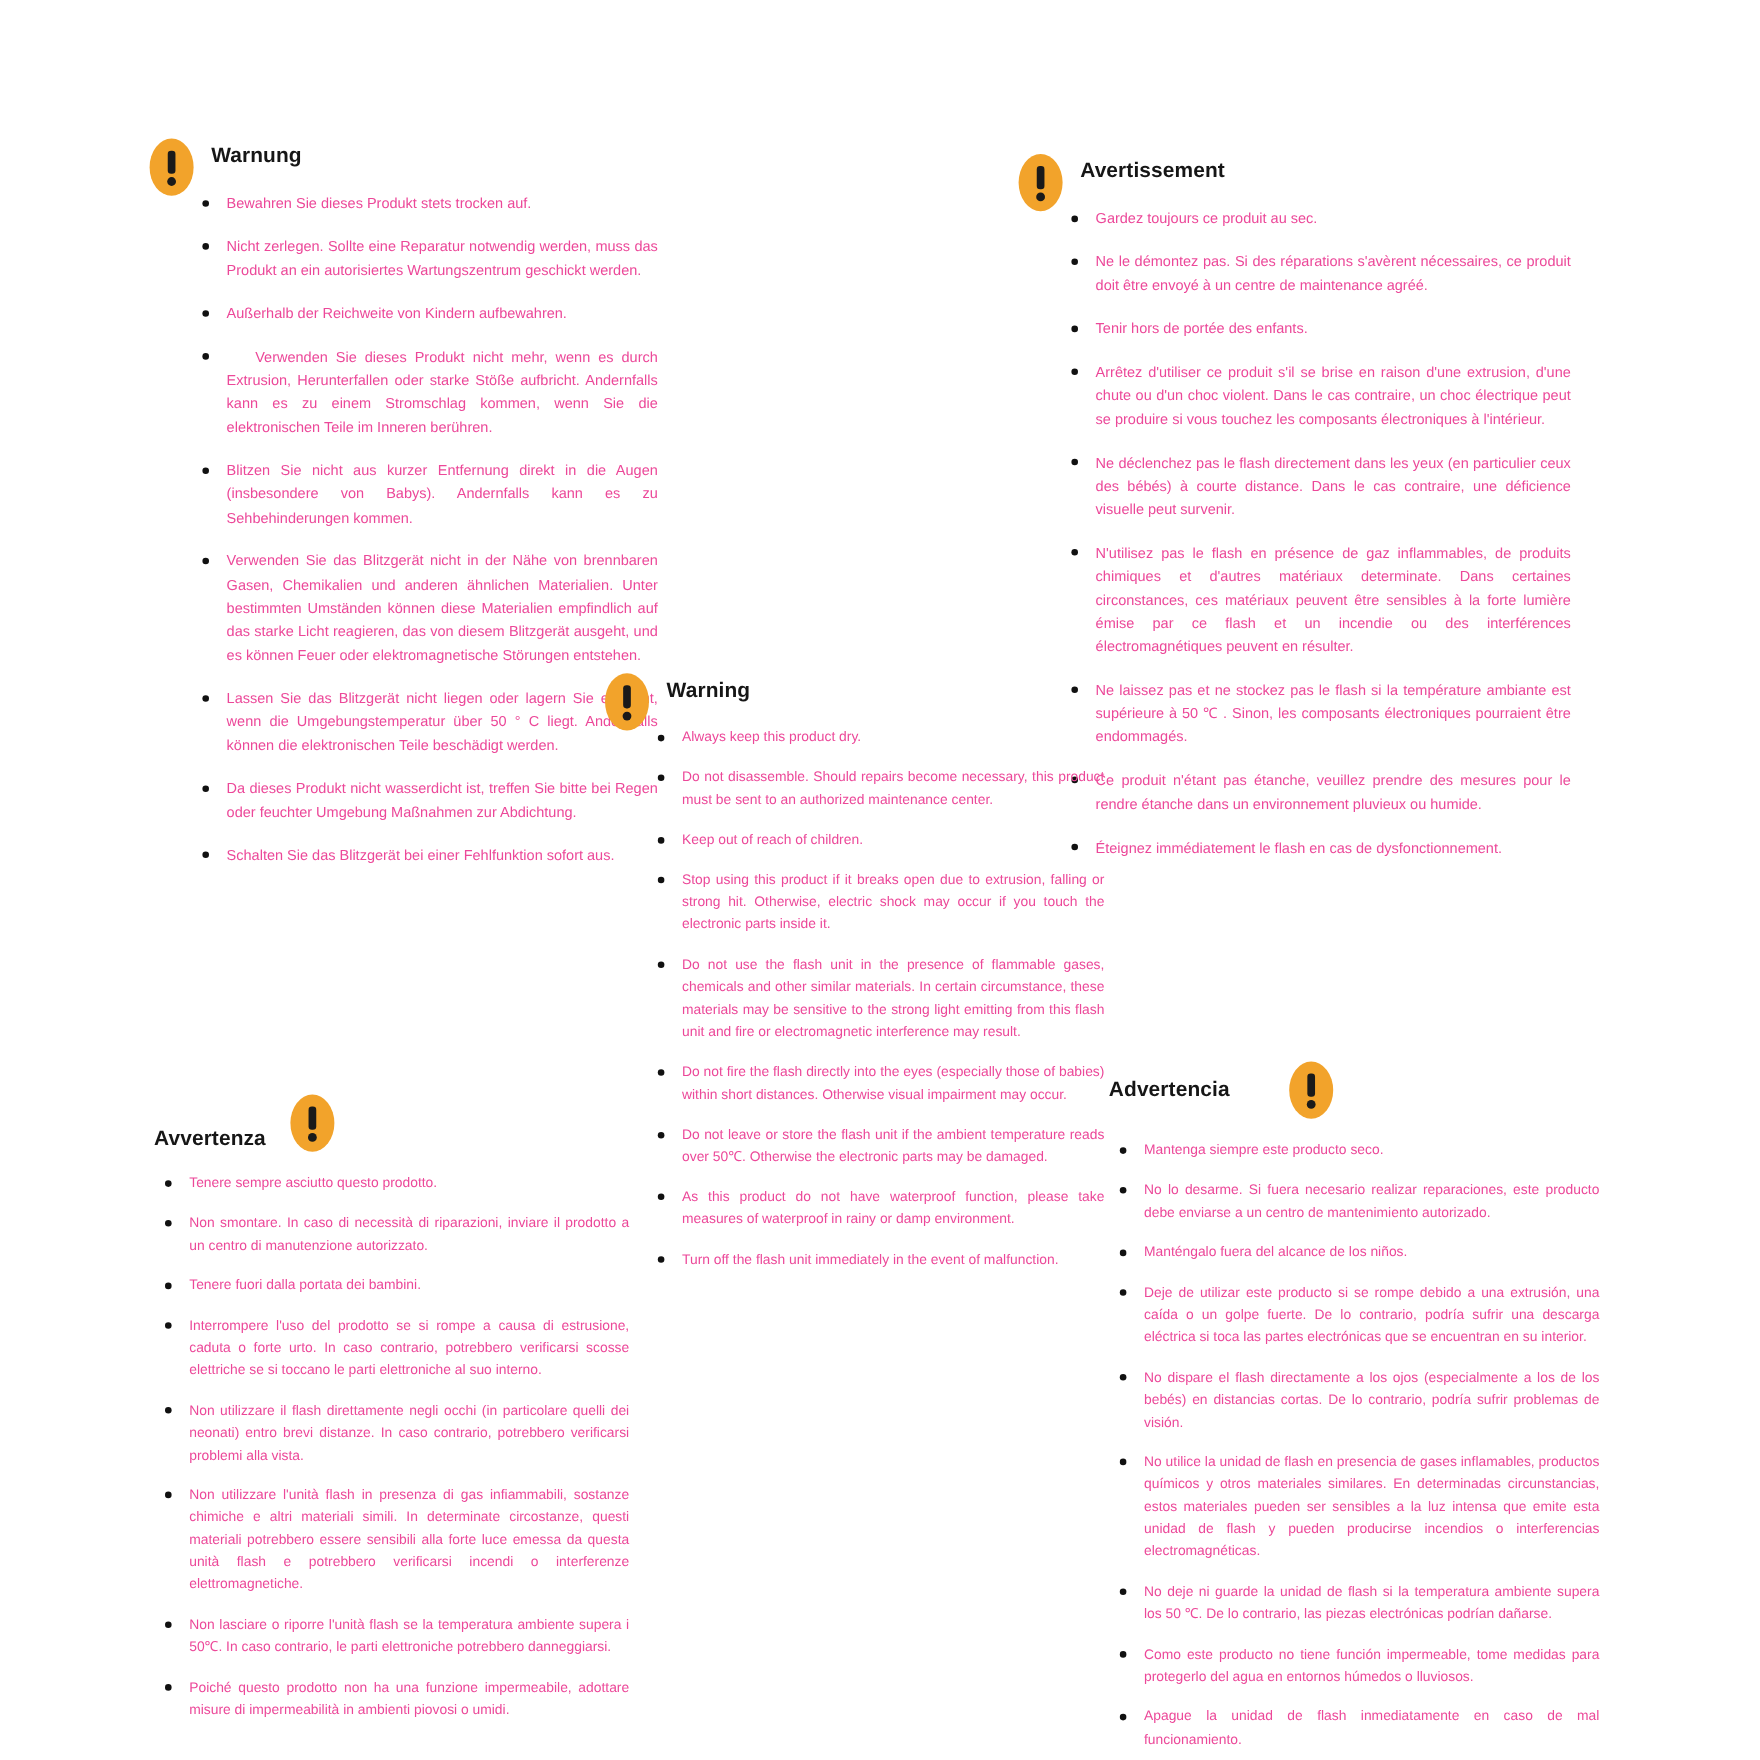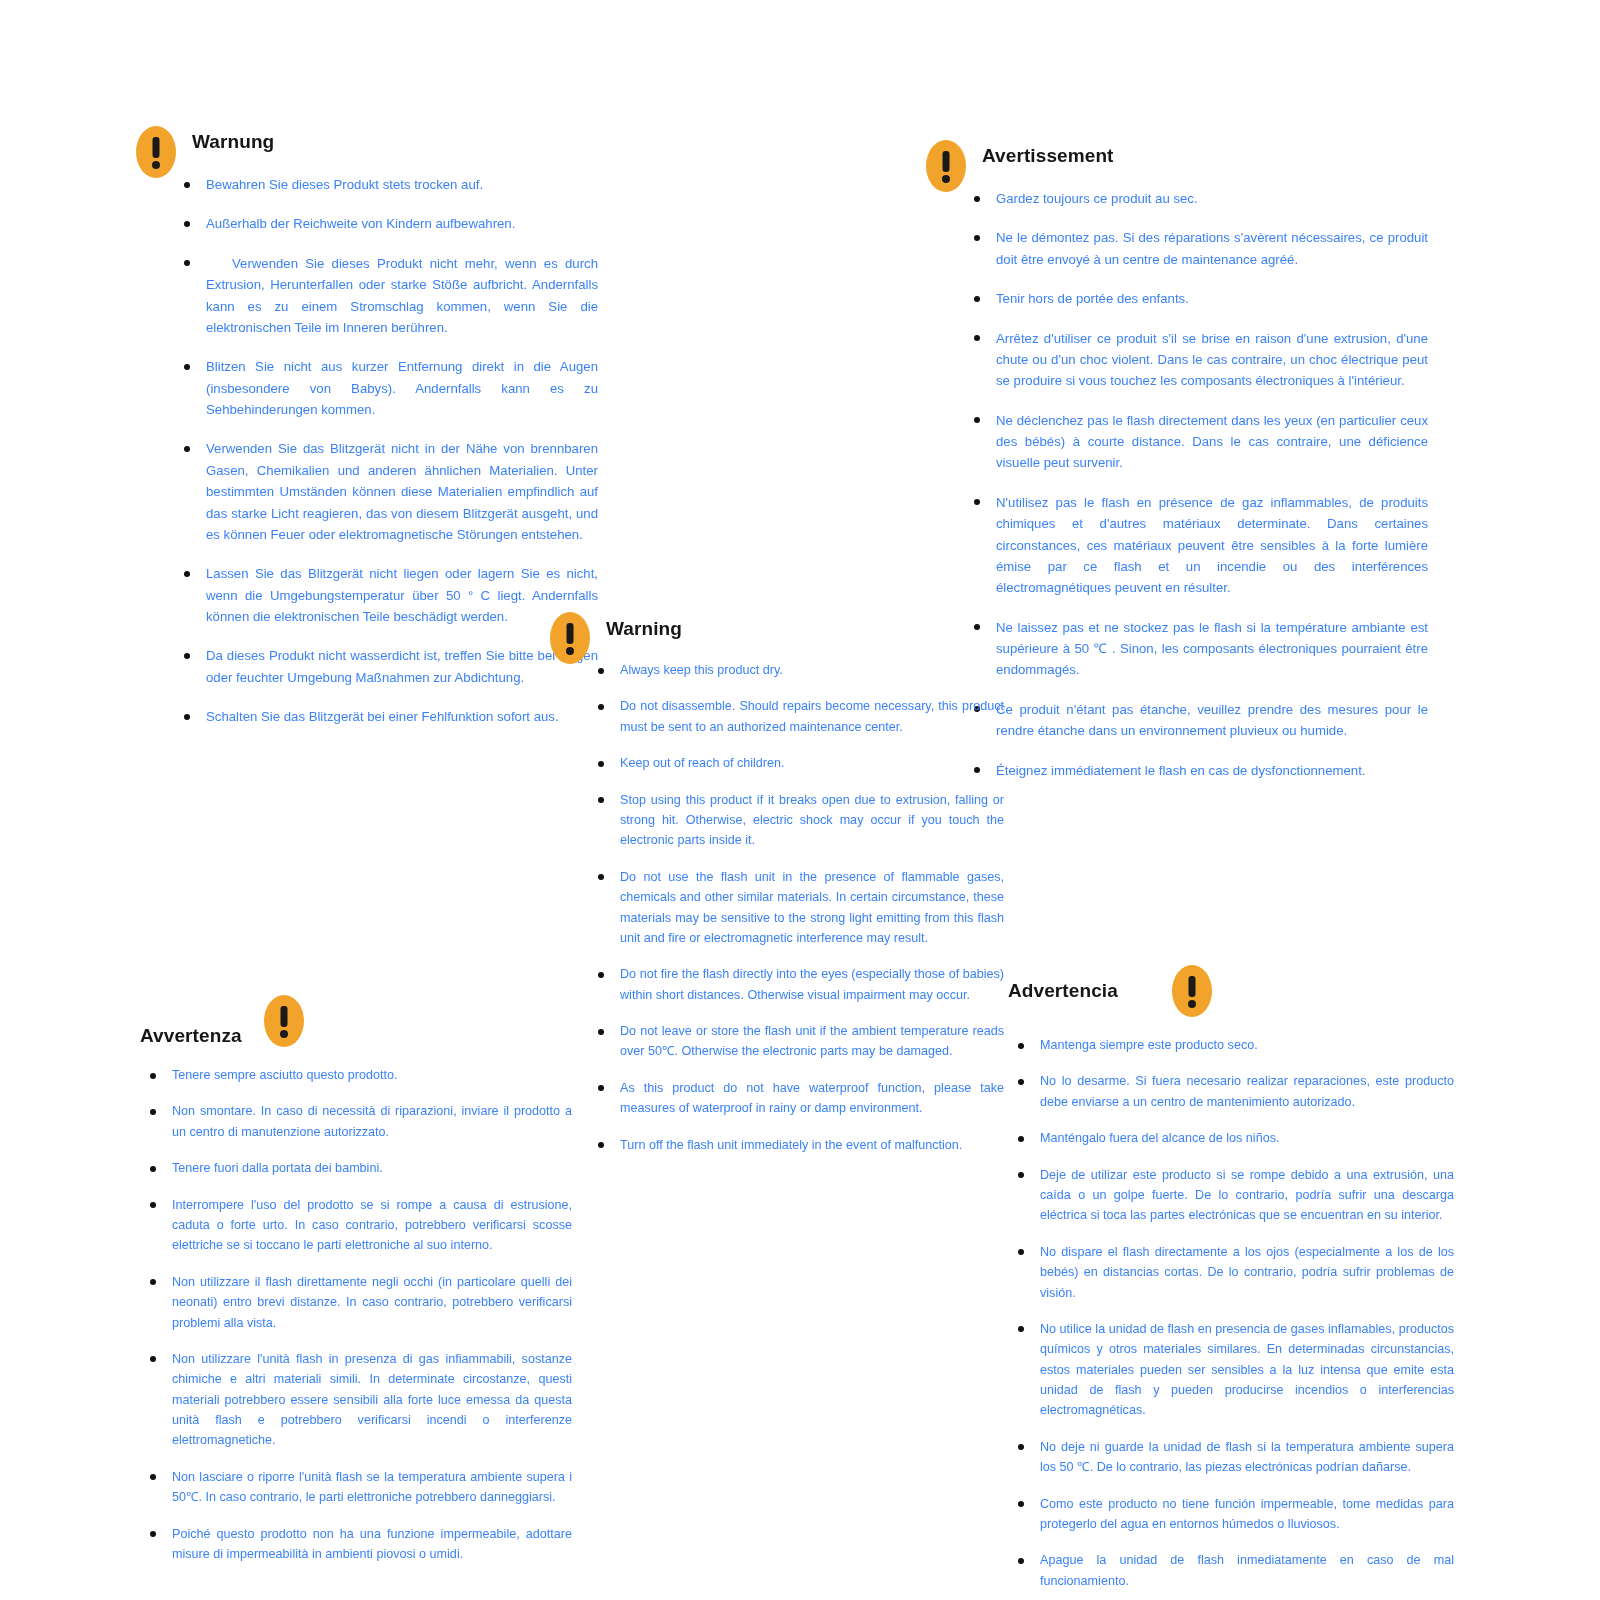--- a/index.html
+++ b/index.html
@@ -92,21 +92,21 @@
     padding: 0;
   }
   ul.bullets > li {
     position: relative;
     padding-left: 28px;
     margin-bottom: 18px;
     font-size: 13.2px;
     line-height: 1.62;
     text-align: justify;
     text-justify: inter-word;
-    color: #3b82f6;
+    color: #ec4899;
   }
   ul.bullets > li::before {
     content: "";
     position: absolute;
     left: 6px;
     top: 7.5px;
     width: 6px;
     height: 6px;
     border-radius: 50%;
     background: #111111;
@@ -168,20 +168,21 @@
 
   <section class="block" id="block-de">
     <div class="block-head head-icon-left">
       <span class="warn-icon">
           <span class="bang"></span>
         </span>
       <span class="block-title">Warnung</span>
     </div>
     <ul class="bullets">
       <li>Bewahren Sie dieses Produkt stets trocken auf.</li>
+      <li>Nicht zerlegen. Sollte eine Reparatur notwendig werden, muss das Produkt an ein autorisiertes Wartungszentrum geschickt werden.</li>
       <li>Außerhalb der Reichweite von Kindern aufbewahren.</li>
       <li class="indent-first">Verwenden Sie dieses Produkt nicht mehr, wenn es durch Extrusion, Herunterfallen oder starke Stöße aufbricht. Andernfalls kann es zu einem Stromschlag kommen, wenn Sie die elektronischen Teile im Inneren berühren.</li>
       <li>Blitzen Sie nicht aus kurzer Entfernung direkt in die Augen (insbesondere von Babys). Andernfalls kann es zu Sehbehinderungen kommen.</li>
       <li>Verwenden Sie das Blitzgerät nicht in der Nähe von brennbaren Gasen, Chemikalien und anderen ähnlichen Materialien. Unter bestimmten Umständen können diese Materialien empfindlich auf das starke Licht reagieren, das von diesem Blitzgerät ausgeht, und es können Feuer oder elektromagnetische Störungen entstehen.</li>
       <li>Lassen Sie das Blitzgerät nicht liegen oder lagern Sie es nicht, wenn die Umgebungstemperatur über 50 ° C liegt. Andernfalls können die elektronischen Teile beschädigt werden.</li>
       <li>Da dieses Produkt nicht wasserdicht ist, treffen Sie bitte bei Regen oder feuchter Umgebung Maßnahmen zur Abdichtung.</li>
       <li>Schalten Sie das Blitzgerät bei einer Fehlfunktion sofort aus.</li>
     </ul>
   </section>
 

